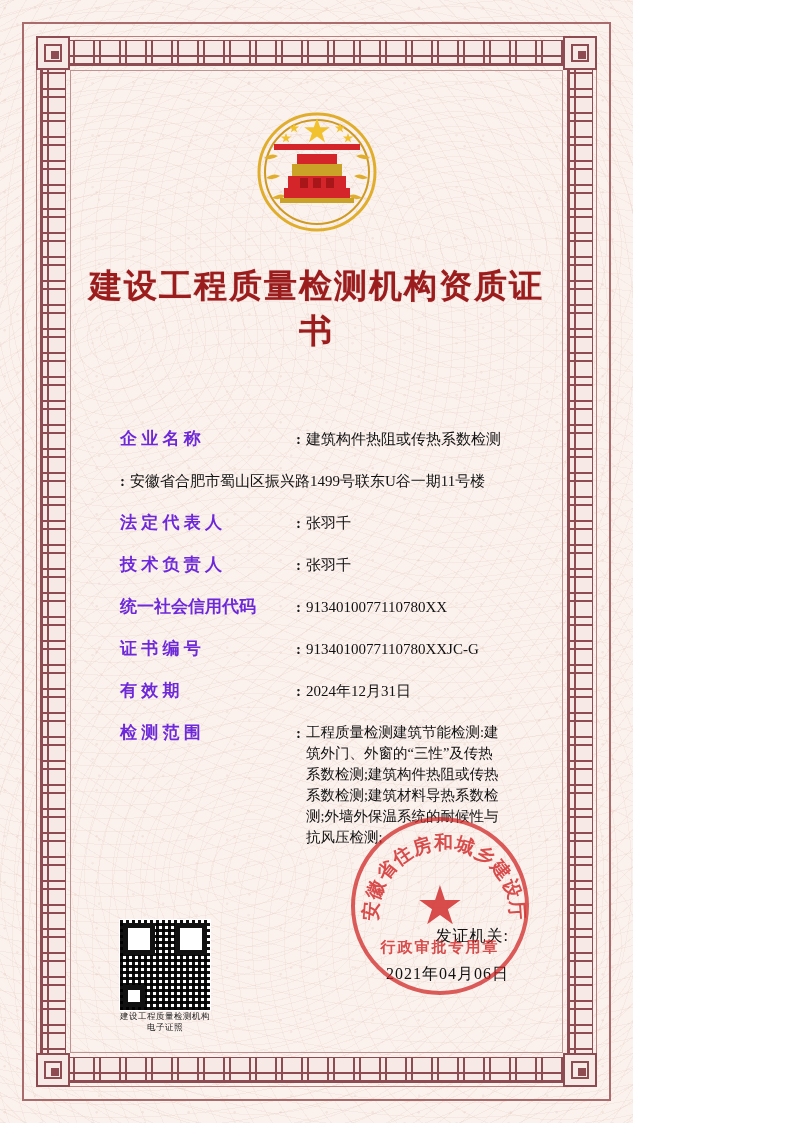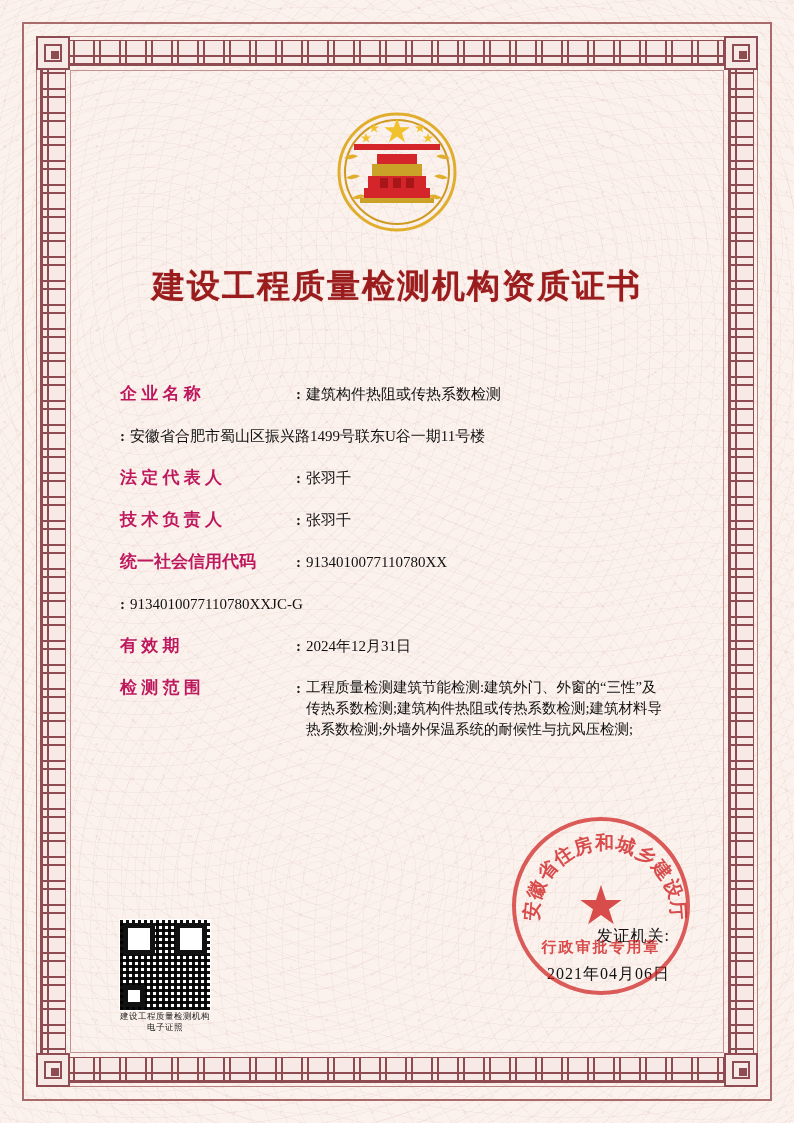--- a/index.html
+++ b/index.html
@@ -4,21 +4,21 @@
 <style>
   * { box-sizing: border-box; }
   html, body {
     margin: 0; padding: 0;
     width: 794px; height: 1123px;
     font-family: "Liberation Serif", "DejaVu Serif", serif;
     background: #ffffff;
   }
   #cert {
     position: relative;
-    width: 794px; height: 1123px;
+    width: 633px; height: 1123px;
     background: #fdf6f2;
     overflow: hidden;
   }
 
   
   .ripples {
     position: absolute; inset: 0;
     background-color: #fbf2ee;
     background-image:
       radial-gradient(circle at 10% 18%, rgba(225,195,185,0.30) 0 1px, transparent 1.6px),
@@ -123,21 +123,21 @@
   .row {
     display: flex;
     align-items: flex-start;
     margin-bottom: 20px;
   }
   .label {
     width: 176px;
     flex: 0 0 176px;
     font-size: 17px;
     font-weight: bold;
-    color: #be185d;
+    color: #6d28d9;
     letter-spacing: 0px;
     display: flex;
     justify-content: space-between;
     padding-right: 2px;
     line-height: 22px;
   }
   .label.tight { letter-spacing: 0; }
   .colon {
     flex: 0 0 10px;
     font-size: 15px;
@@ -336,20 +336,21 @@
         <div class="value">张羽千</div>
       </div>
 
       <div class="row">
         <div class="label tight">统一社会信用代码</div>
         <div class="colon">:</div>
         <div class="value">9134010077110780XX</div>
       </div>
 
       <div class="row">
+        <div class="label">证 书 编 号</div>
         <div class="colon">:</div>
         <div class="value">9134010077110780XXJC-G</div>
       </div>
 
       <div class="row">
         <div class="label">有 效 期</div>
         <div class="colon">:</div>
         <div class="value">2024年12月31日</div>
       </div>
 

